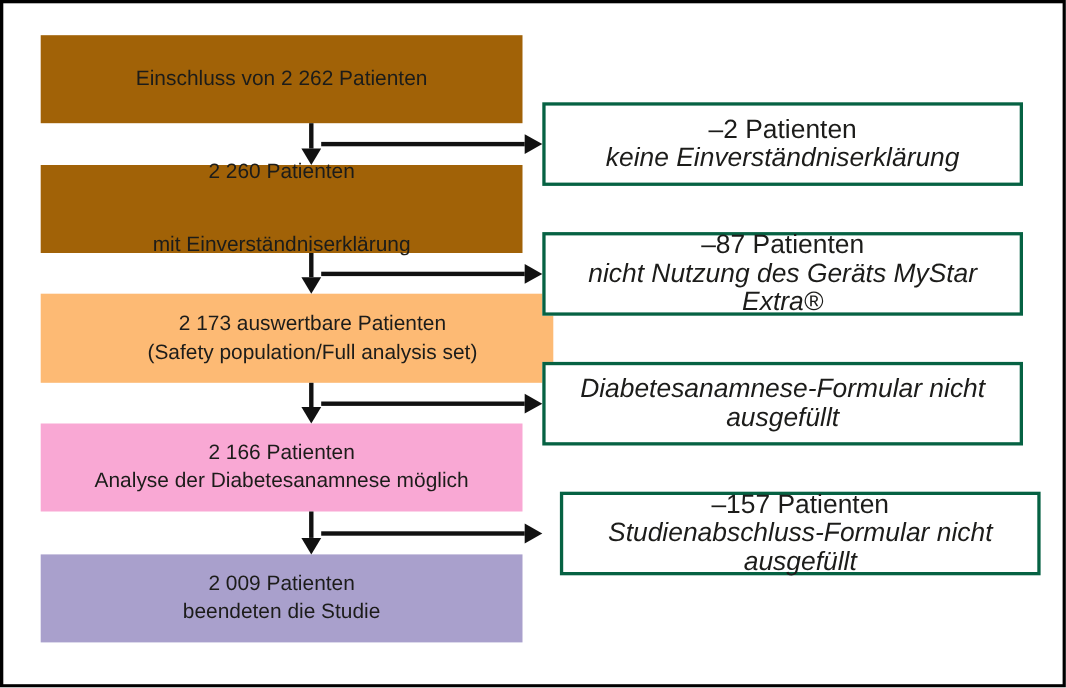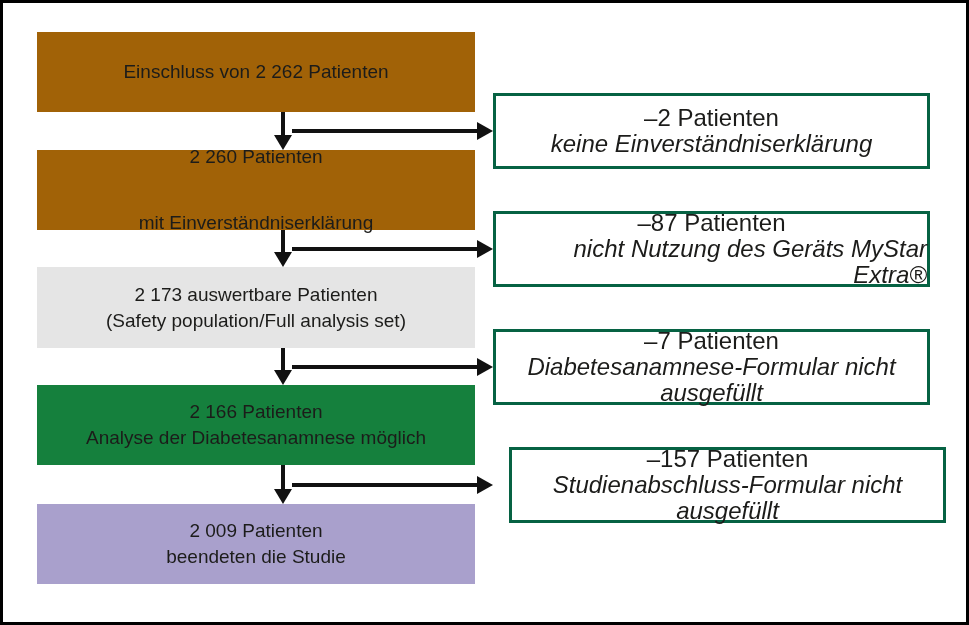--- a/index.html
+++ b/index.html
@@ -25,22 +25,22 @@
     display: flex;
     flex-direction: column;
     align-items: center;
     justify-content: center;
     text-align: center;
     color: #1c1c1a;
     font-size: 19px;
     line-height: 26px;
   }
   .fill-sage     { background: #a16207; }
-  .fill-green    { background: #e5e5e5; }
-  .fill-lavender { background: #15803d; text-align: center; }
+  .fill-green    { background: #fdba74; padding-left: 28px; }
+  .fill-lavender { background: #f9a8d4; text-align: center; }
   .fill-purple   { background: #a9a0cc; }
 
   .exclusion {
     position: absolute;
     left: 490px;
     width: 437px;
     height: 76px;
     box-sizing: border-box;
     border: 3px solid #066243;
     background: #ffffff;
@@ -114,27 +114,26 @@
   <div class="box fill-purple" style="top:501px;">
     <div>2 009 Patienten</div>
     <div>beendeten die Studie</div>
   </div>
 
   <div class="exclusion" style="top:90px;">
     <div class="count">–2 Patienten</div>
     <div class="reason">keine Einverständniserklärung</div>
   </div>
 
-  <div class="exclusion" style="top:208px;text-align:right;">
+  <div class="exclusion" style="top:208px;">
     <div class="count">–87 Patienten</div>
     <div class="reason">nicht Nutzung des Geräts MyStar Extra®</div>
   </div>
 
   <div class="exclusion" style="top:326px;">
-    <div class="count">–7 Patienten</div>
     <div class="reason">Diabetesanamnese-Formular nicht ausgefüllt</div>
   </div>
 
   <div class="exclusion" style="top:444px;margin-left:16px;">
     <div class="count">–157 Patienten</div>
     <div class="reason">Studienabschluss-Formular nicht ausgefüllt</div>
   </div>
 
   <div class="vline" style="top:109px;height:23px;"></div>
   <div class="vhead" style="top:132px;"></div>

